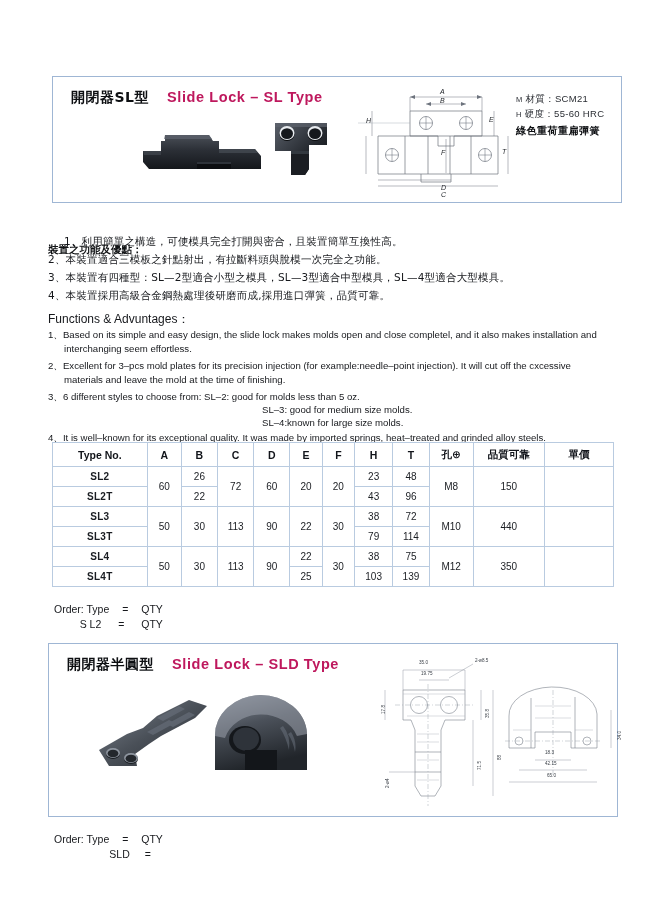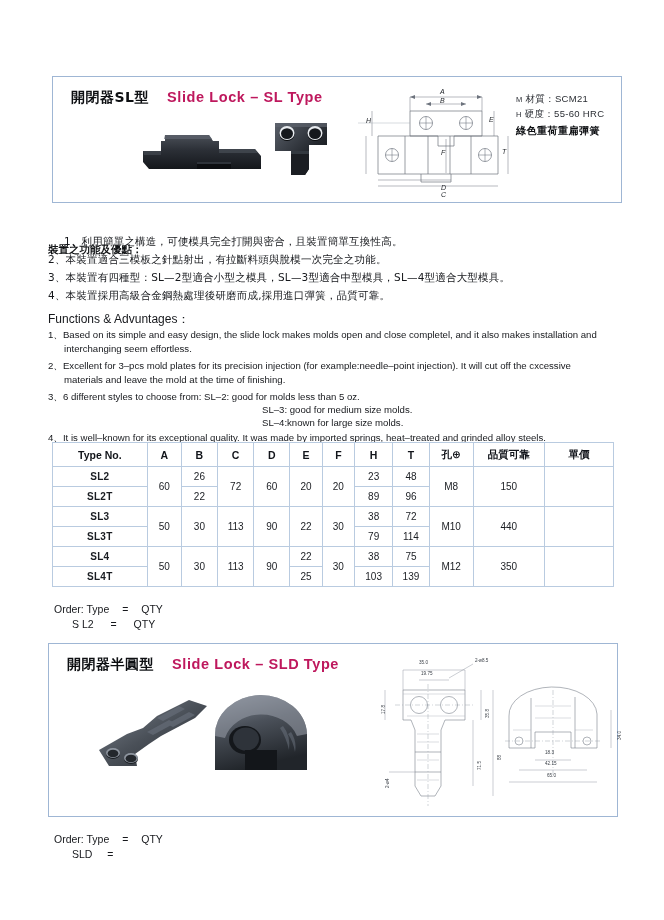--- a/index.html
+++ b/index.html
@@ -60,21 +60,21 @@
   table.spec-table th{
     height:23px;font-weight:bold;font-size:10.5px;color:#11141a;background:#fff;
   }
   table.spec-table th.cjk{font-family:"DejaVu Sans",sans-serif;font-size:10.5px;}
   table.spec-table td{height:19px;}
   td.type{font-weight:bold;font-size:10.5px;letter-spacing:.3px;}
   td.val{font-size:10px;color:#23262b;}
 
   
   .order{position:absolute;font-size:10.5px;color:#16181c;line-height:1.45;}
-  .order .r2{padding-left:18px;}
+  .order .r2{padding-left:18px;text-align:right;}
 
   
   .draw{position:absolute;}
   .dim{
     position:absolute;font-size:4.6px;color:#3b4048;white-space:nowrap;
     font-family:"Liberation Sans",sans-serif;
   }
   .dimv{transform-origin:0 0;transform:rotate(-90deg);}
   .lbl{position:absolute;font-size:7px;color:#23262b;font-style:italic;}
   svg{display:block;overflow:visible;}
@@ -249,21 +249,21 @@
         <td class="val" rowspan="2">20</td>
         <td class="val">23</td>
         <td class="val">48</td>
         <td class="val" rowspan="2">M8</td>
         <td class="val" rowspan="2">150</td>
         <td class="val" rowspan="2"></td>
       </tr>
       <tr>
         <td class="type">SL2T</td>
         <td class="val">22</td>
-        <td class="val">89</td>
+        <td class="val">43</td>
         <td class="val">96</td>
       </tr>
 
       <tr>
         <td class="type">SL3</td>
         <td class="val" rowspan="2">50</td>
         <td class="val" rowspan="2">30</td>
         <td class="val" rowspan="2">113</td>
         <td class="val" rowspan="2">90</td>
         <td class="val" rowspan="2">22</td>

